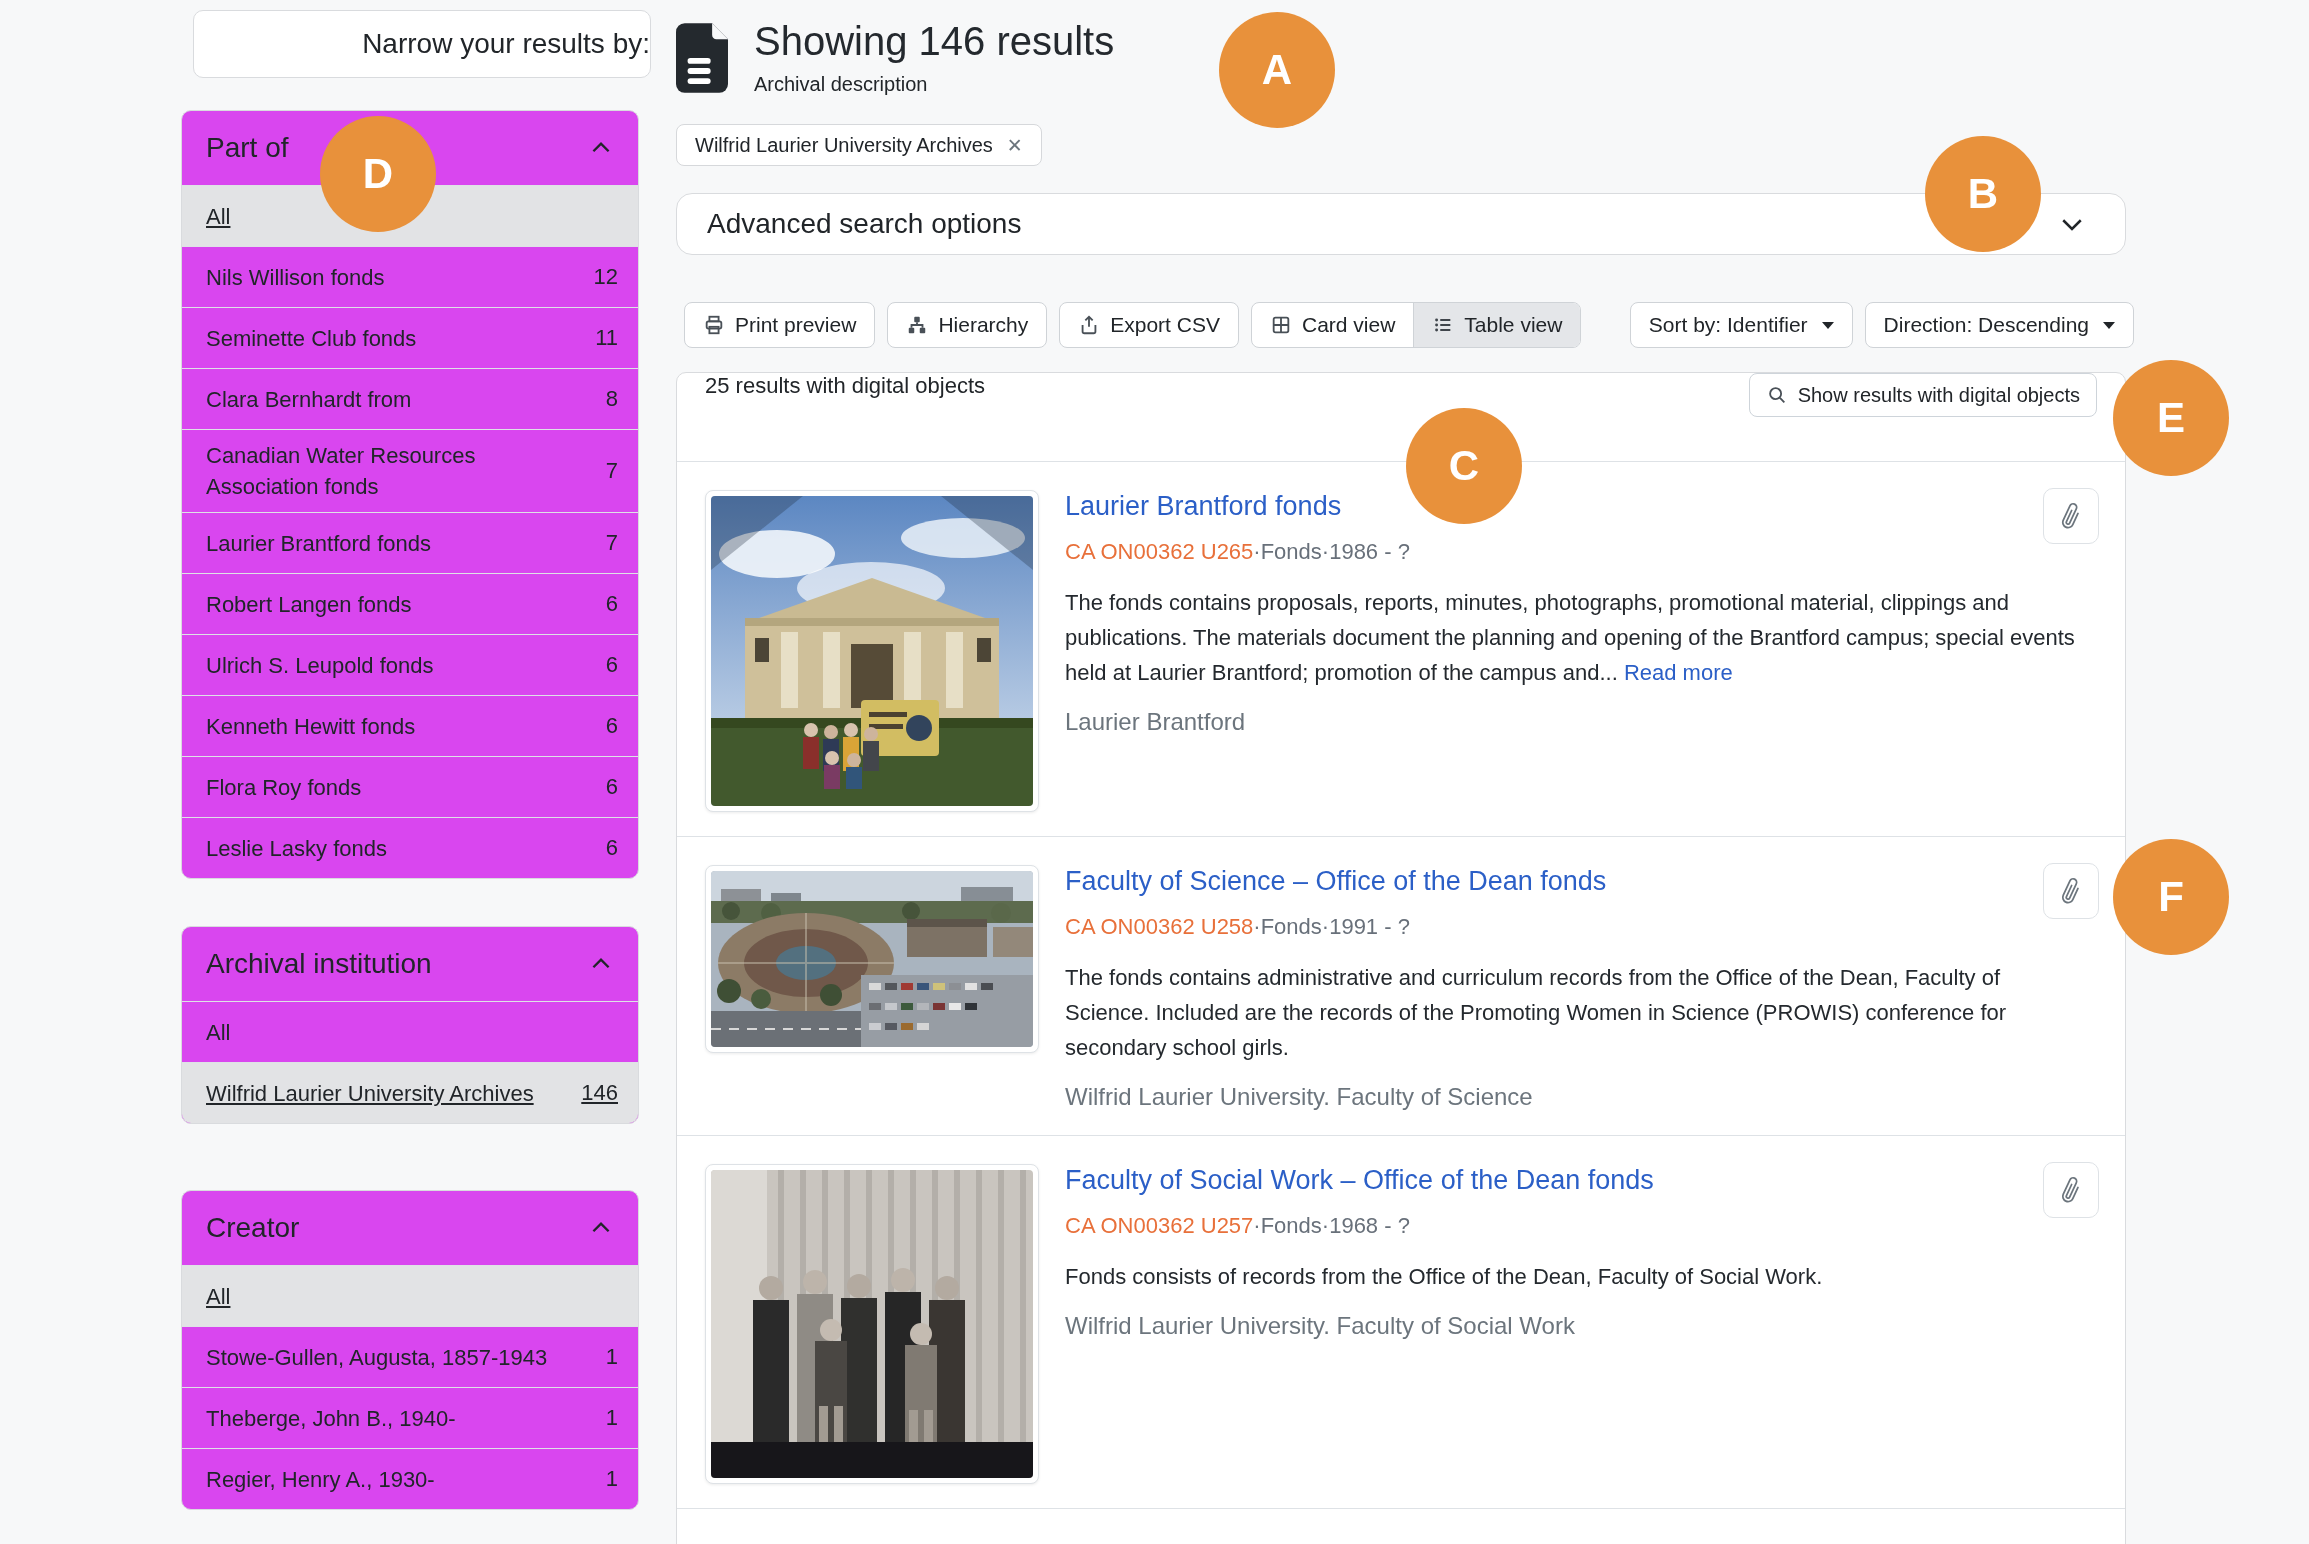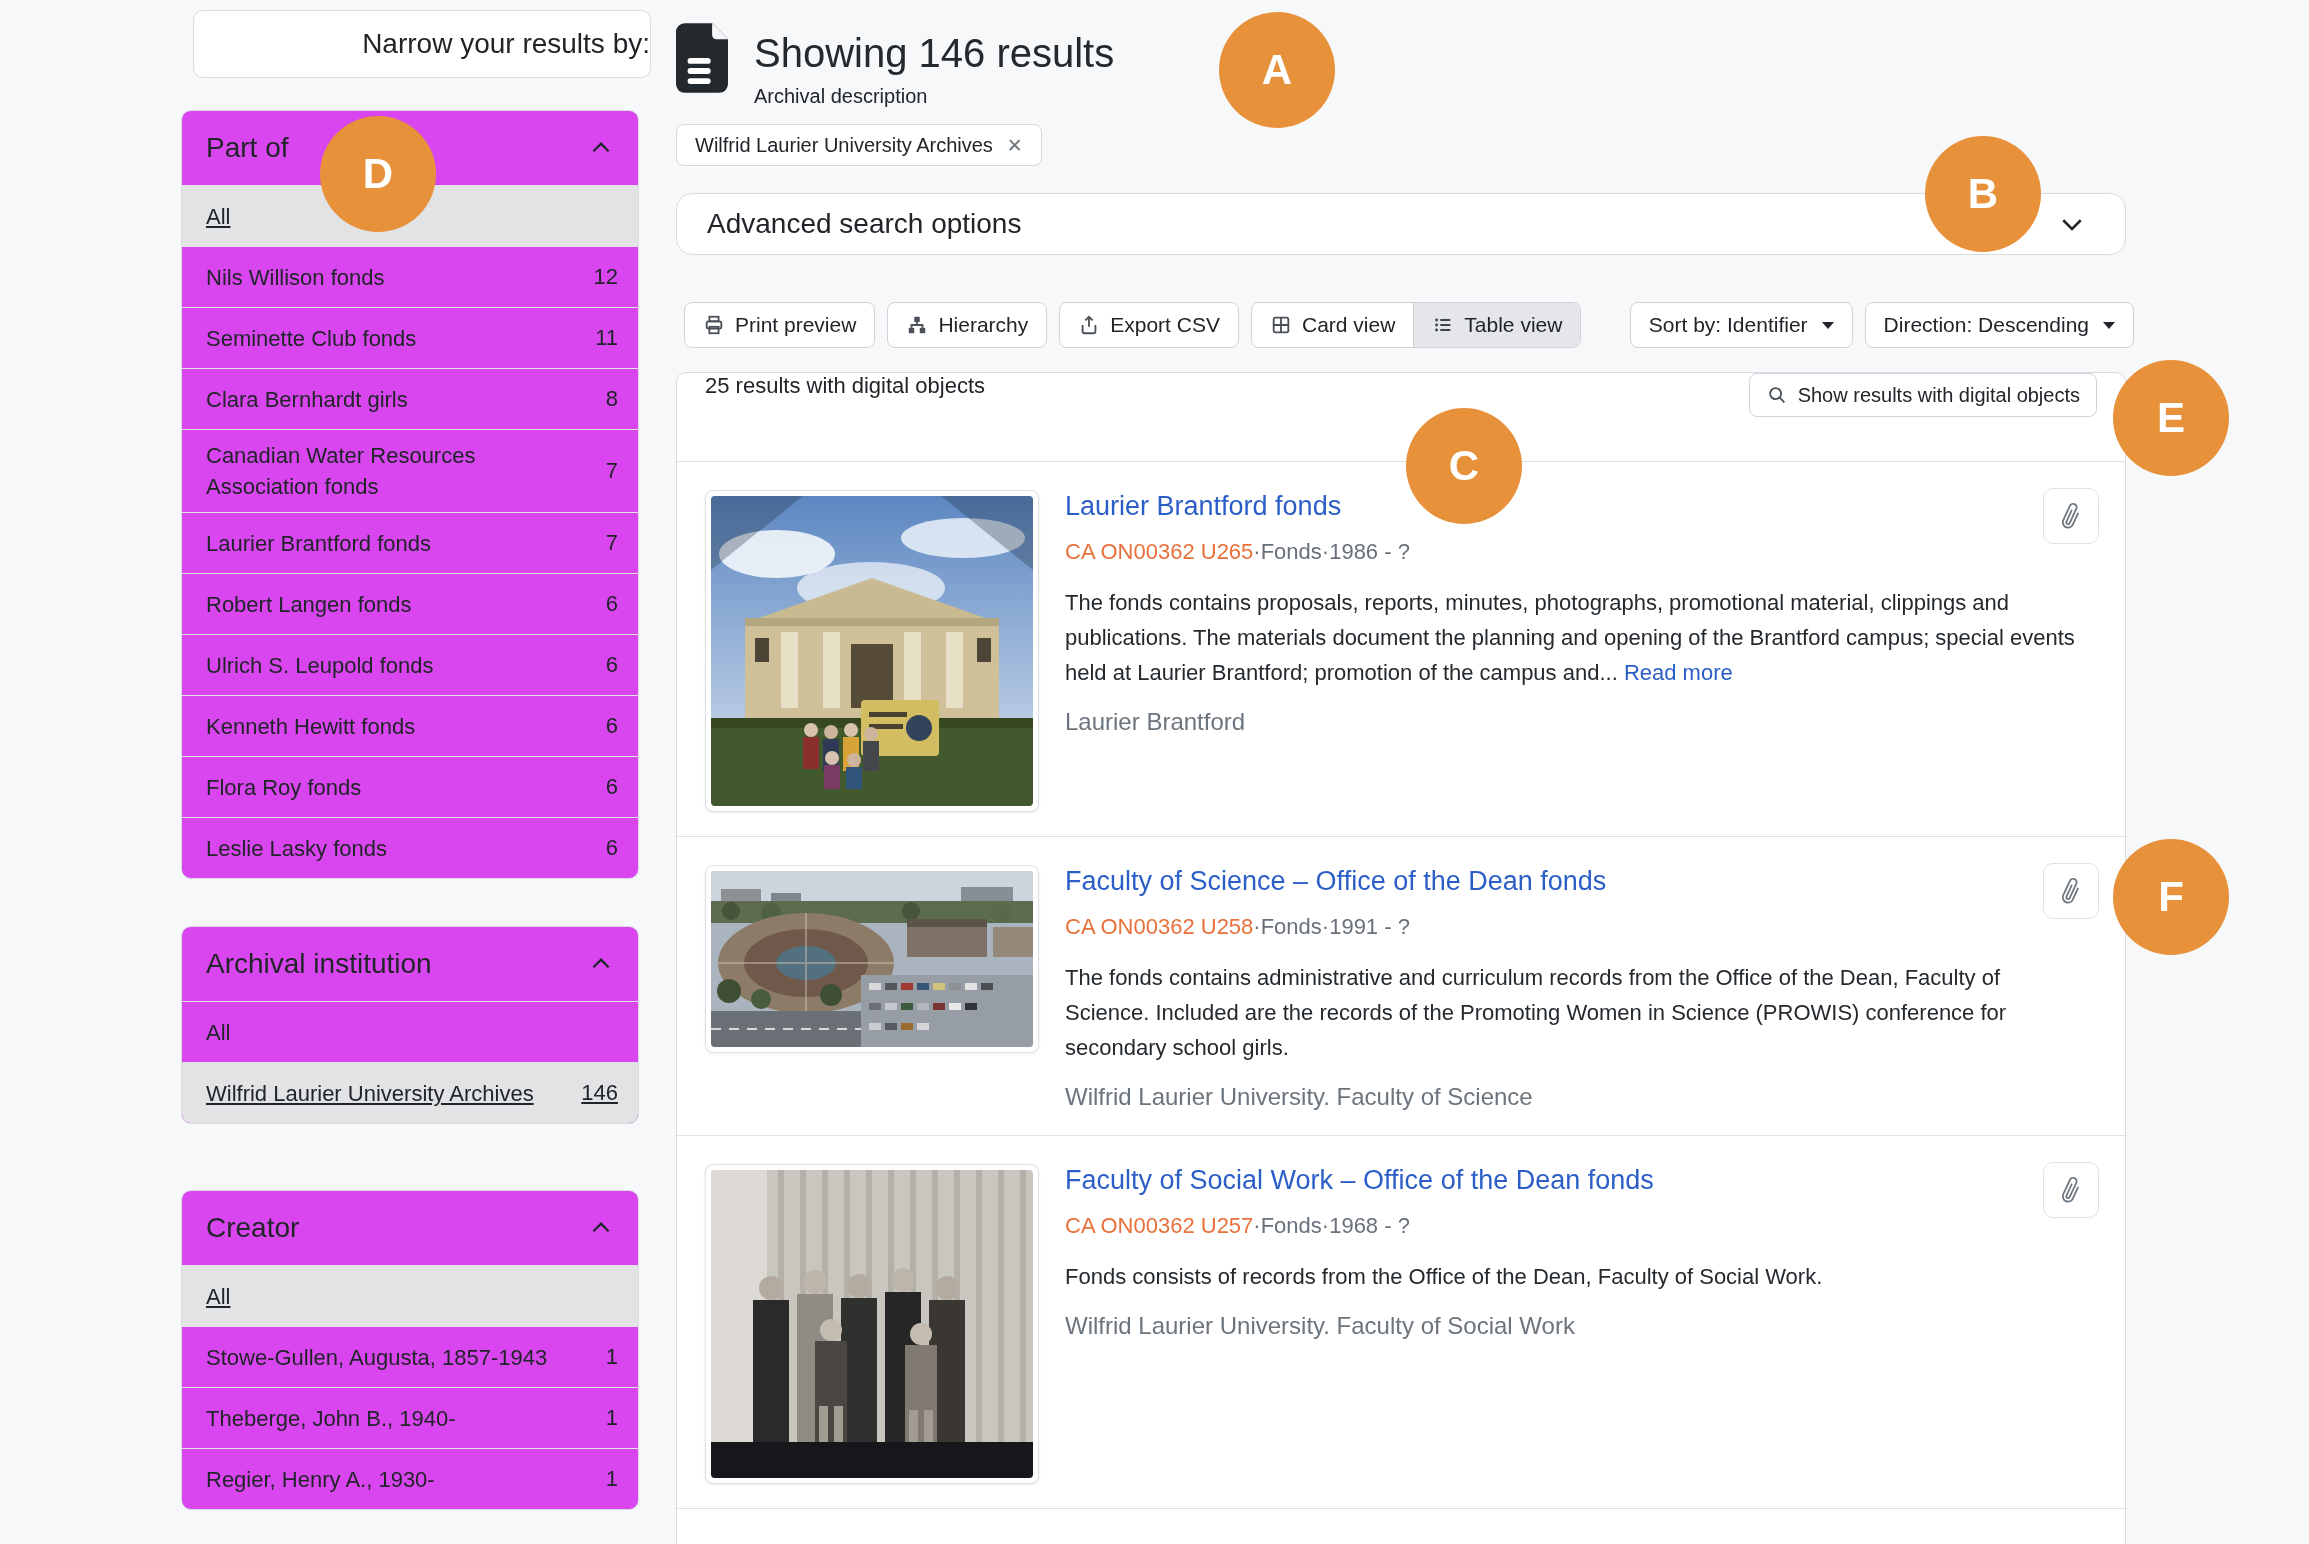--- a/index.html
+++ b/index.html
@@ -20,21 +20,21 @@
     padding:10px 20px 10px 24px; border-top:1px solid #dee2e6; font-size:22px; gap:14px; }
   .facet-row.selected { background:#e2e3e5; }
   .facet-label { line-height:31px; max-width:348px; }
   .facet-label.u, .facet-count.u { text-decoration:underline; }
   .facet-count { flex-shrink:0; }
 
   
   .main { position:absolute; left:676px; top:0; width:1450px; }
   .page-header { position:absolute; left:0; top:16px; display:flex; }
   .doc-icon { width:52px; height:72px; margin-top:6px; }
-  .header-text { margin-left:26px;margin-top:12px; }
+  .header-text { margin-left:26px; }
   .h1 { font-size:40px; font-weight:500; line-height:50px; color:#24292e; }
   .subtitle { font-size:20px; margin-top:7px; color:#212529; }
 
   .filter-tag { position:absolute; left:0; top:124px; height:42px; background:#fff;
     border:1px solid #d6d8db; border-radius:8px; display:inline-flex; align-items:center;
     gap:14px; padding:0 18px; font-size:20px; }
   .tag-close { color:#6c757d; font-size:19px; line-height:1; }
 
   .advanced-panel { position:absolute; left:0; top:193px; width:1450px; height:62px; background:#fff;
     border:1px solid #d9dbde; border-radius:16px; display:flex; align-items:center;
@@ -101,21 +101,21 @@
           </div>
           <div class="facet-row">
             <span class="facet-label">Nils Willison fonds</span>
             <span class="facet-count">12</span>
           </div>
           <div class="facet-row">
             <span class="facet-label">Seminette Club fonds</span>
             <span class="facet-count">11</span>
           </div>
           <div class="facet-row">
-            <span class="facet-label">Clara Bernhardt girls</span>
+            <span class="facet-label">Clara Bernhardt from</span>
             <span class="facet-count">8</span>
           </div>
           <div class="facet-row">
             <span class="facet-label">Canadian Water Resources Association fonds</span>
             <span class="facet-count">7</span>
           </div>
           <div class="facet-row">
             <span class="facet-label">Laurier Brantford fonds</span>
             <span class="facet-count">7</span>
           </div>

